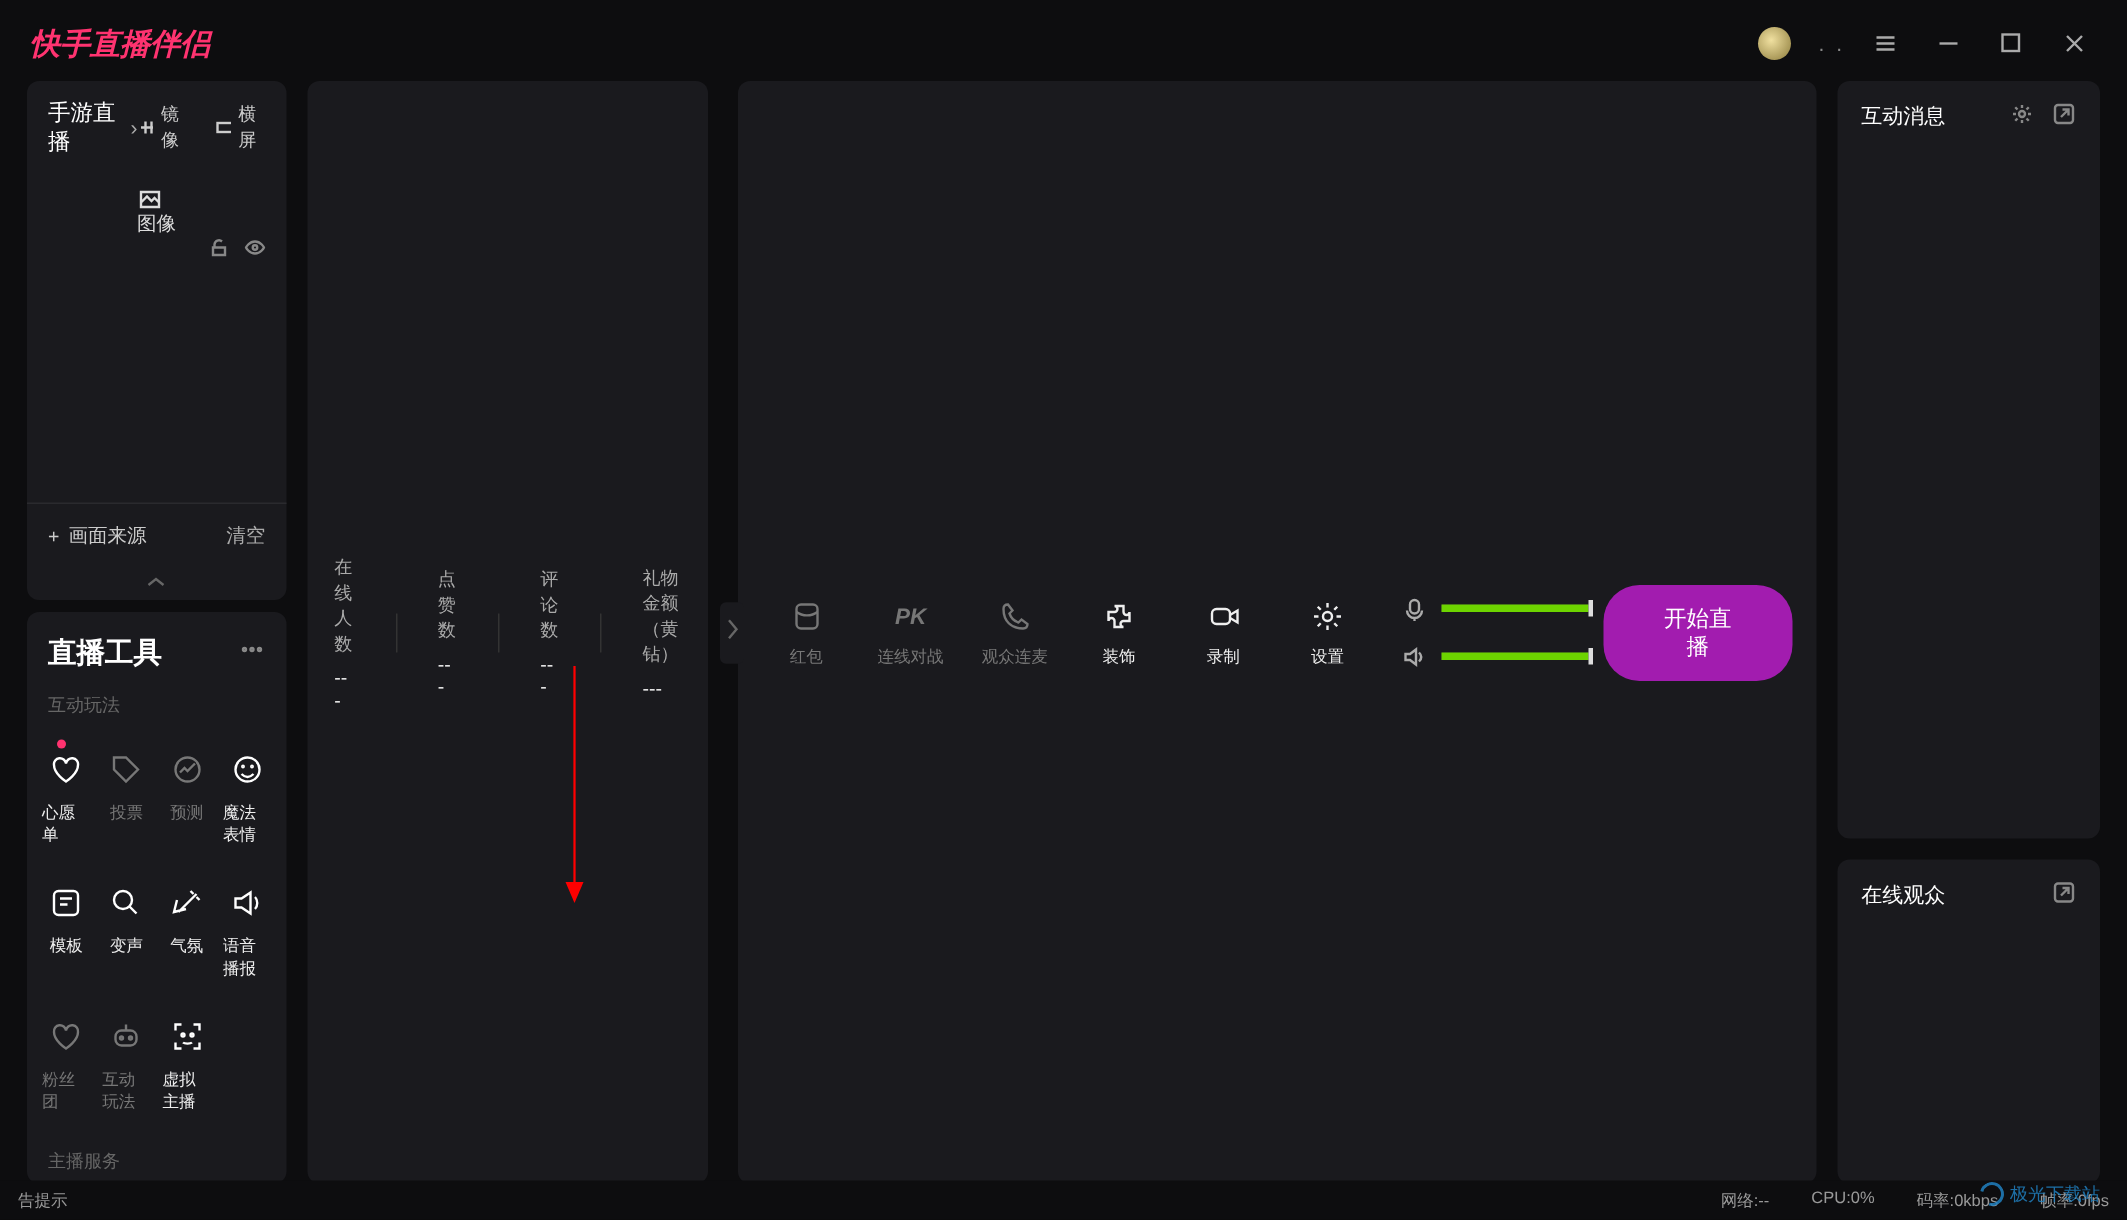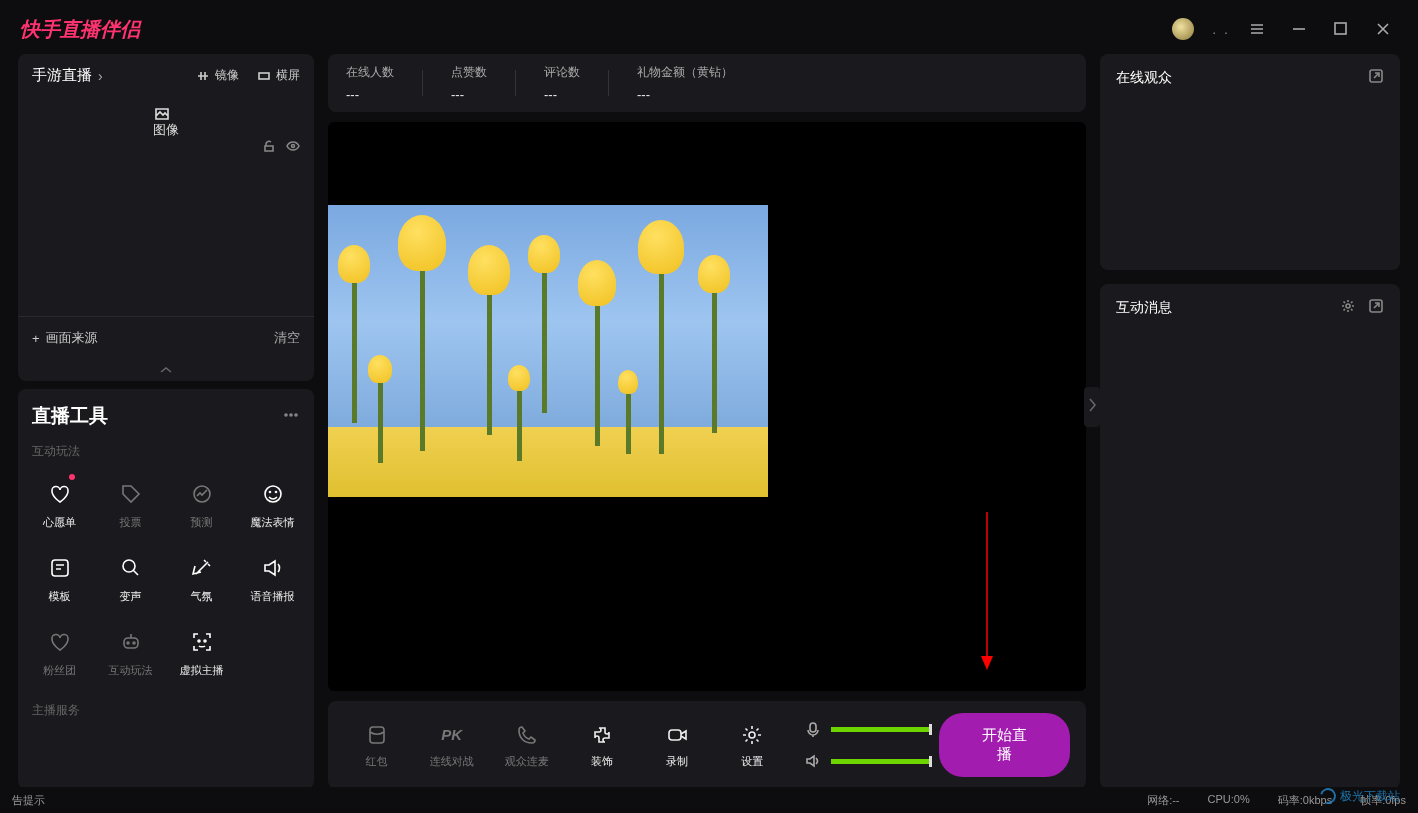--- a/index.html
+++ b/index.html
@@ -128,21 +128,21 @@
   top: 2px;
   right: 18px;
   width: 6px;
   height: 6px;
   background: #ff3370;
   border-radius: 50%;
 }
 .pk-text { font-weight: bold; font-style: italic; font-size: 15px; }
 
 
-.center-col { flex: 1; display: flex; flex-direction: column; gap: 10px; }
+.center-col { flex: 1; display: flex; flex-direction: row; gap: 10px; }
 .stats-bar {
   background: #1a1a1e;
   border-radius: 8px;
   display: flex;
   align-items: center;
   padding: 10px 18px;
   gap: 28px;
 }
 .stat { font-size: 12px; color: #aaa; }
 .stat .val { color: #eee; margin-top: 6px; font-size: 13px; }
@@ -669,46 +669,46 @@
               <div class="fill"></div>
               <div class="knob"></div>
             </div>
         </div>
       </div>
       <button class="start-btn">开始直播</button>
     </div>
   </div>
 
   <div class="right-col">
-    <div class="rpanel audience">
-      <div class="rpanel-header">
-        <span>在线观众</span>
-        <div class="ricons">
-          <span><svg width="16" height="16">
-                <rect x="2" y="2" width="12" height="12" rx="2"></rect>
-                <path d="M6 10l5-5M11 9V5H7"></path>
-              </svg></span>
-        </div>
-      </div>
-    </div>
     <div class="rpanel">
       <div class="rpanel-header">
         <span>互动消息</span>
         <div class="ricons">
           <span><svg width="16" height="16">
                 <circle cx="8" cy="8" r="2"></circle>
                 <path d="M8 2v2M8 12v2M2 8h2M12 8h2M3.5 3.5l1.5 1.5M11 11l1.5 1.5M3.5 12.5L5 11M11 5l1.5-1.5"></path>
               </svg></span>
           <span><svg width="16" height="16">
                 <rect x="2" y="2" width="12" height="12" rx="2"></rect>
                 <path d="M6 10l5-5M11 9V5H7"></path>
               </svg></span>
         </div>
       </div>
     </div>
+    <div class="rpanel audience">
+      <div class="rpanel-header">
+        <span>在线观众</span>
+        <div class="ricons">
+          <span><svg width="16" height="16">
+                <rect x="2" y="2" width="12" height="12" rx="2"></rect>
+                <path d="M6 10l5-5M11 9V5H7"></path>
+              </svg></span>
+        </div>
+      </div>
+    </div>
   </div>
 </div>
 
 <div class="statusbar">
   <span>告提示</span>
   <div class="sright">
     <span>网络:--</span>
     <span>CPU:0%</span>
     <span>码率:0kbps</span>
     <span>帧率:0fps</span>

